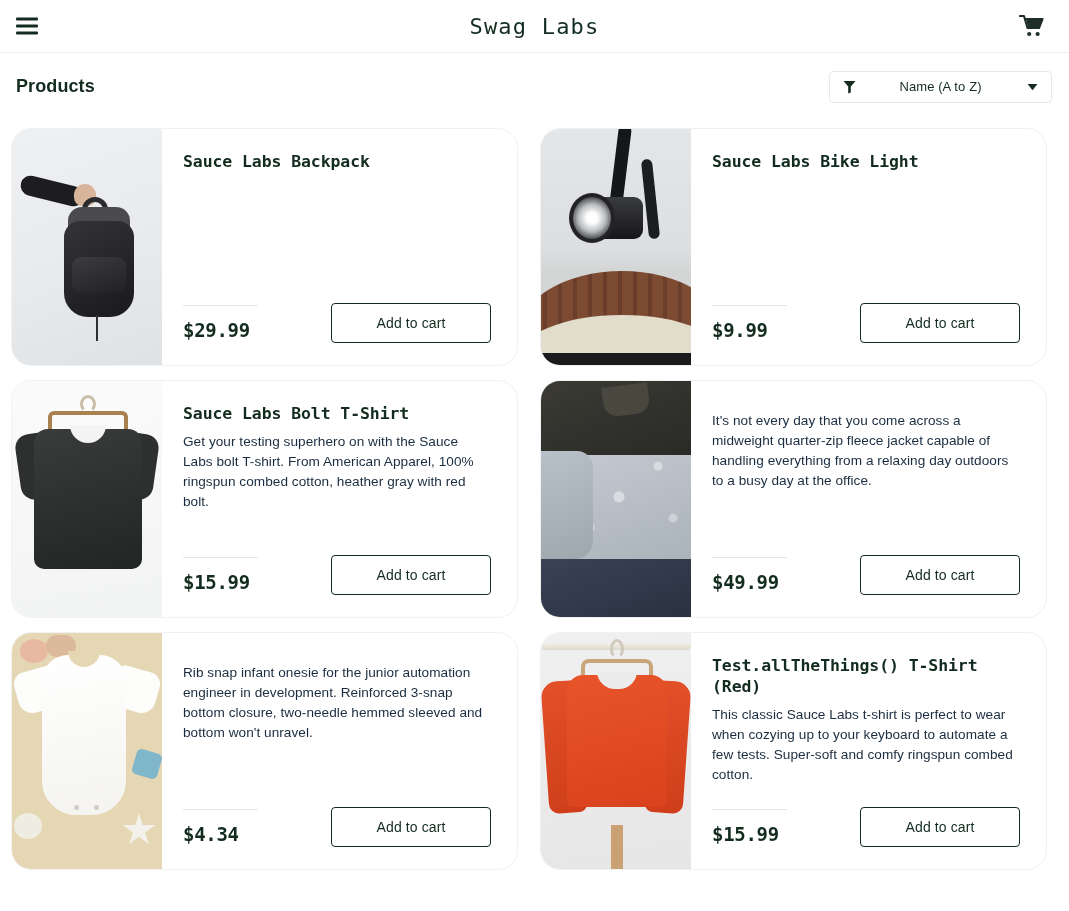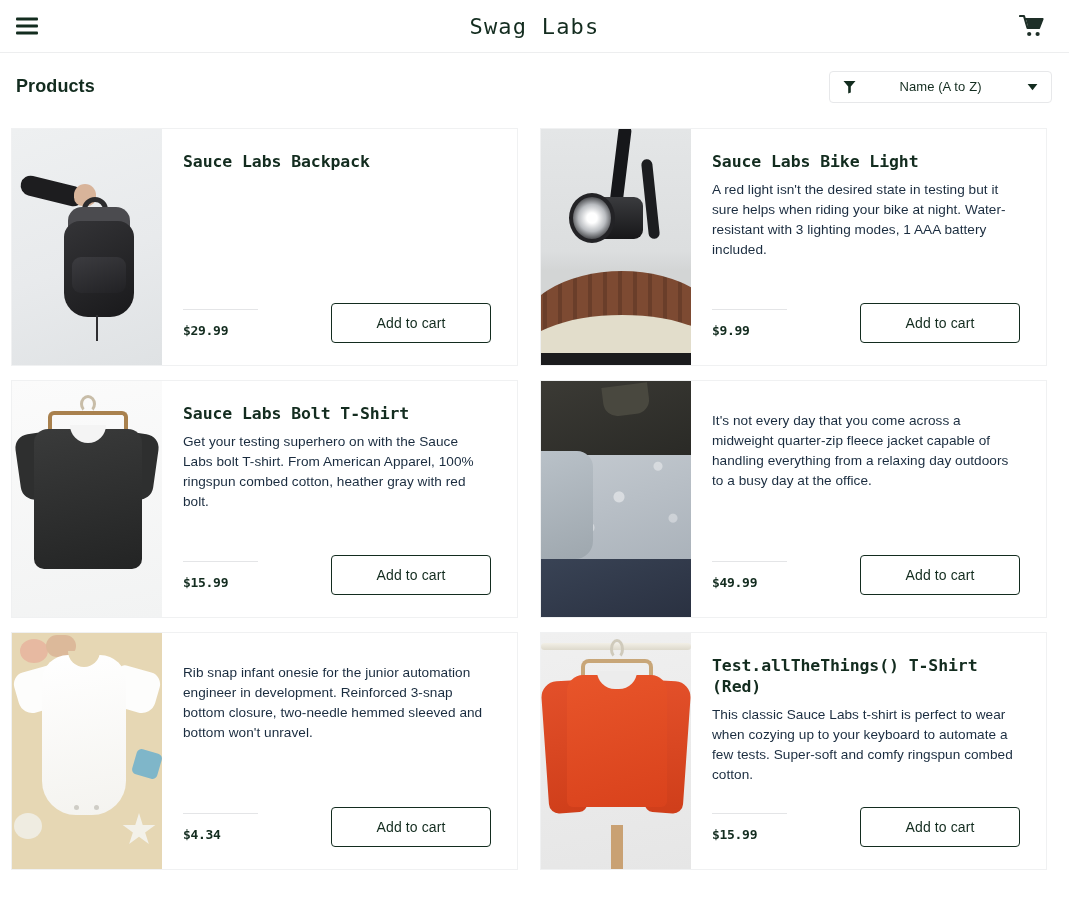--- a/index.html
+++ b/index.html
@@ -122,21 +122,21 @@
     padding: 8px 11px 0 11px;
     display: flex;
     flex-wrap: wrap;
     gap: 14px 22px;
   }
 
   .card {
     width: 507px;
     height: 238px;
     border: 1px solid #f0f1f2;
-    border-radius: 0;
+    border-radius: 20px;
     background: #ffffff;
     display: flex;
     overflow: hidden;
   }
 
   .card-img {
     width: 150px;
     min-width: 150px;
     height: 100%;
     position: relative;
@@ -184,21 +184,21 @@
   .price-rule {
     position: absolute;
     top: 0;
     left: 0;
     width: 75px;
     height: 1px;
     background: #e4e5e7;
   }
   .price {
     font-family: "DejaVu Sans Mono", monospace;
-    font-size: 13px;
+    font-size: 19px;
     font-weight: 700;
     color: #132c1f;
     letter-spacing: -0.3px;
   }
 
   .add-btn {
     min-width: 160px;
     height: 40px;
     padding: 0 16px;
     border: 1px solid #132c1f;
@@ -497,21 +497,20 @@
       <div class="ph fork"></div>
         <div class="ph fork2"></div>
       <div class="ph lamp"></div>
         <div class="ph lens"></div>
       <div class="ph tire"></div>
         <div class="ph rim"></div>
         <div class="ph ground"></div>
     </div>
     <div class="card-body">
       <div class="card-name">Sauce Labs Bike Light</div>
-      <div class="card-desc">A red light isn't the desired state in testing but it sure helps when riding your bike at night. Water-resistant with 3 lighting modes, 1 AAA battery included.</div>
       <div class="card-foot">
         <div class="price-block">
           <div class="price-rule"></div>
           <div class="price">$9.99</div>
         </div>
         <button class="add-btn">Add to cart</button>
       </div>
     </div>
   </div>
 

